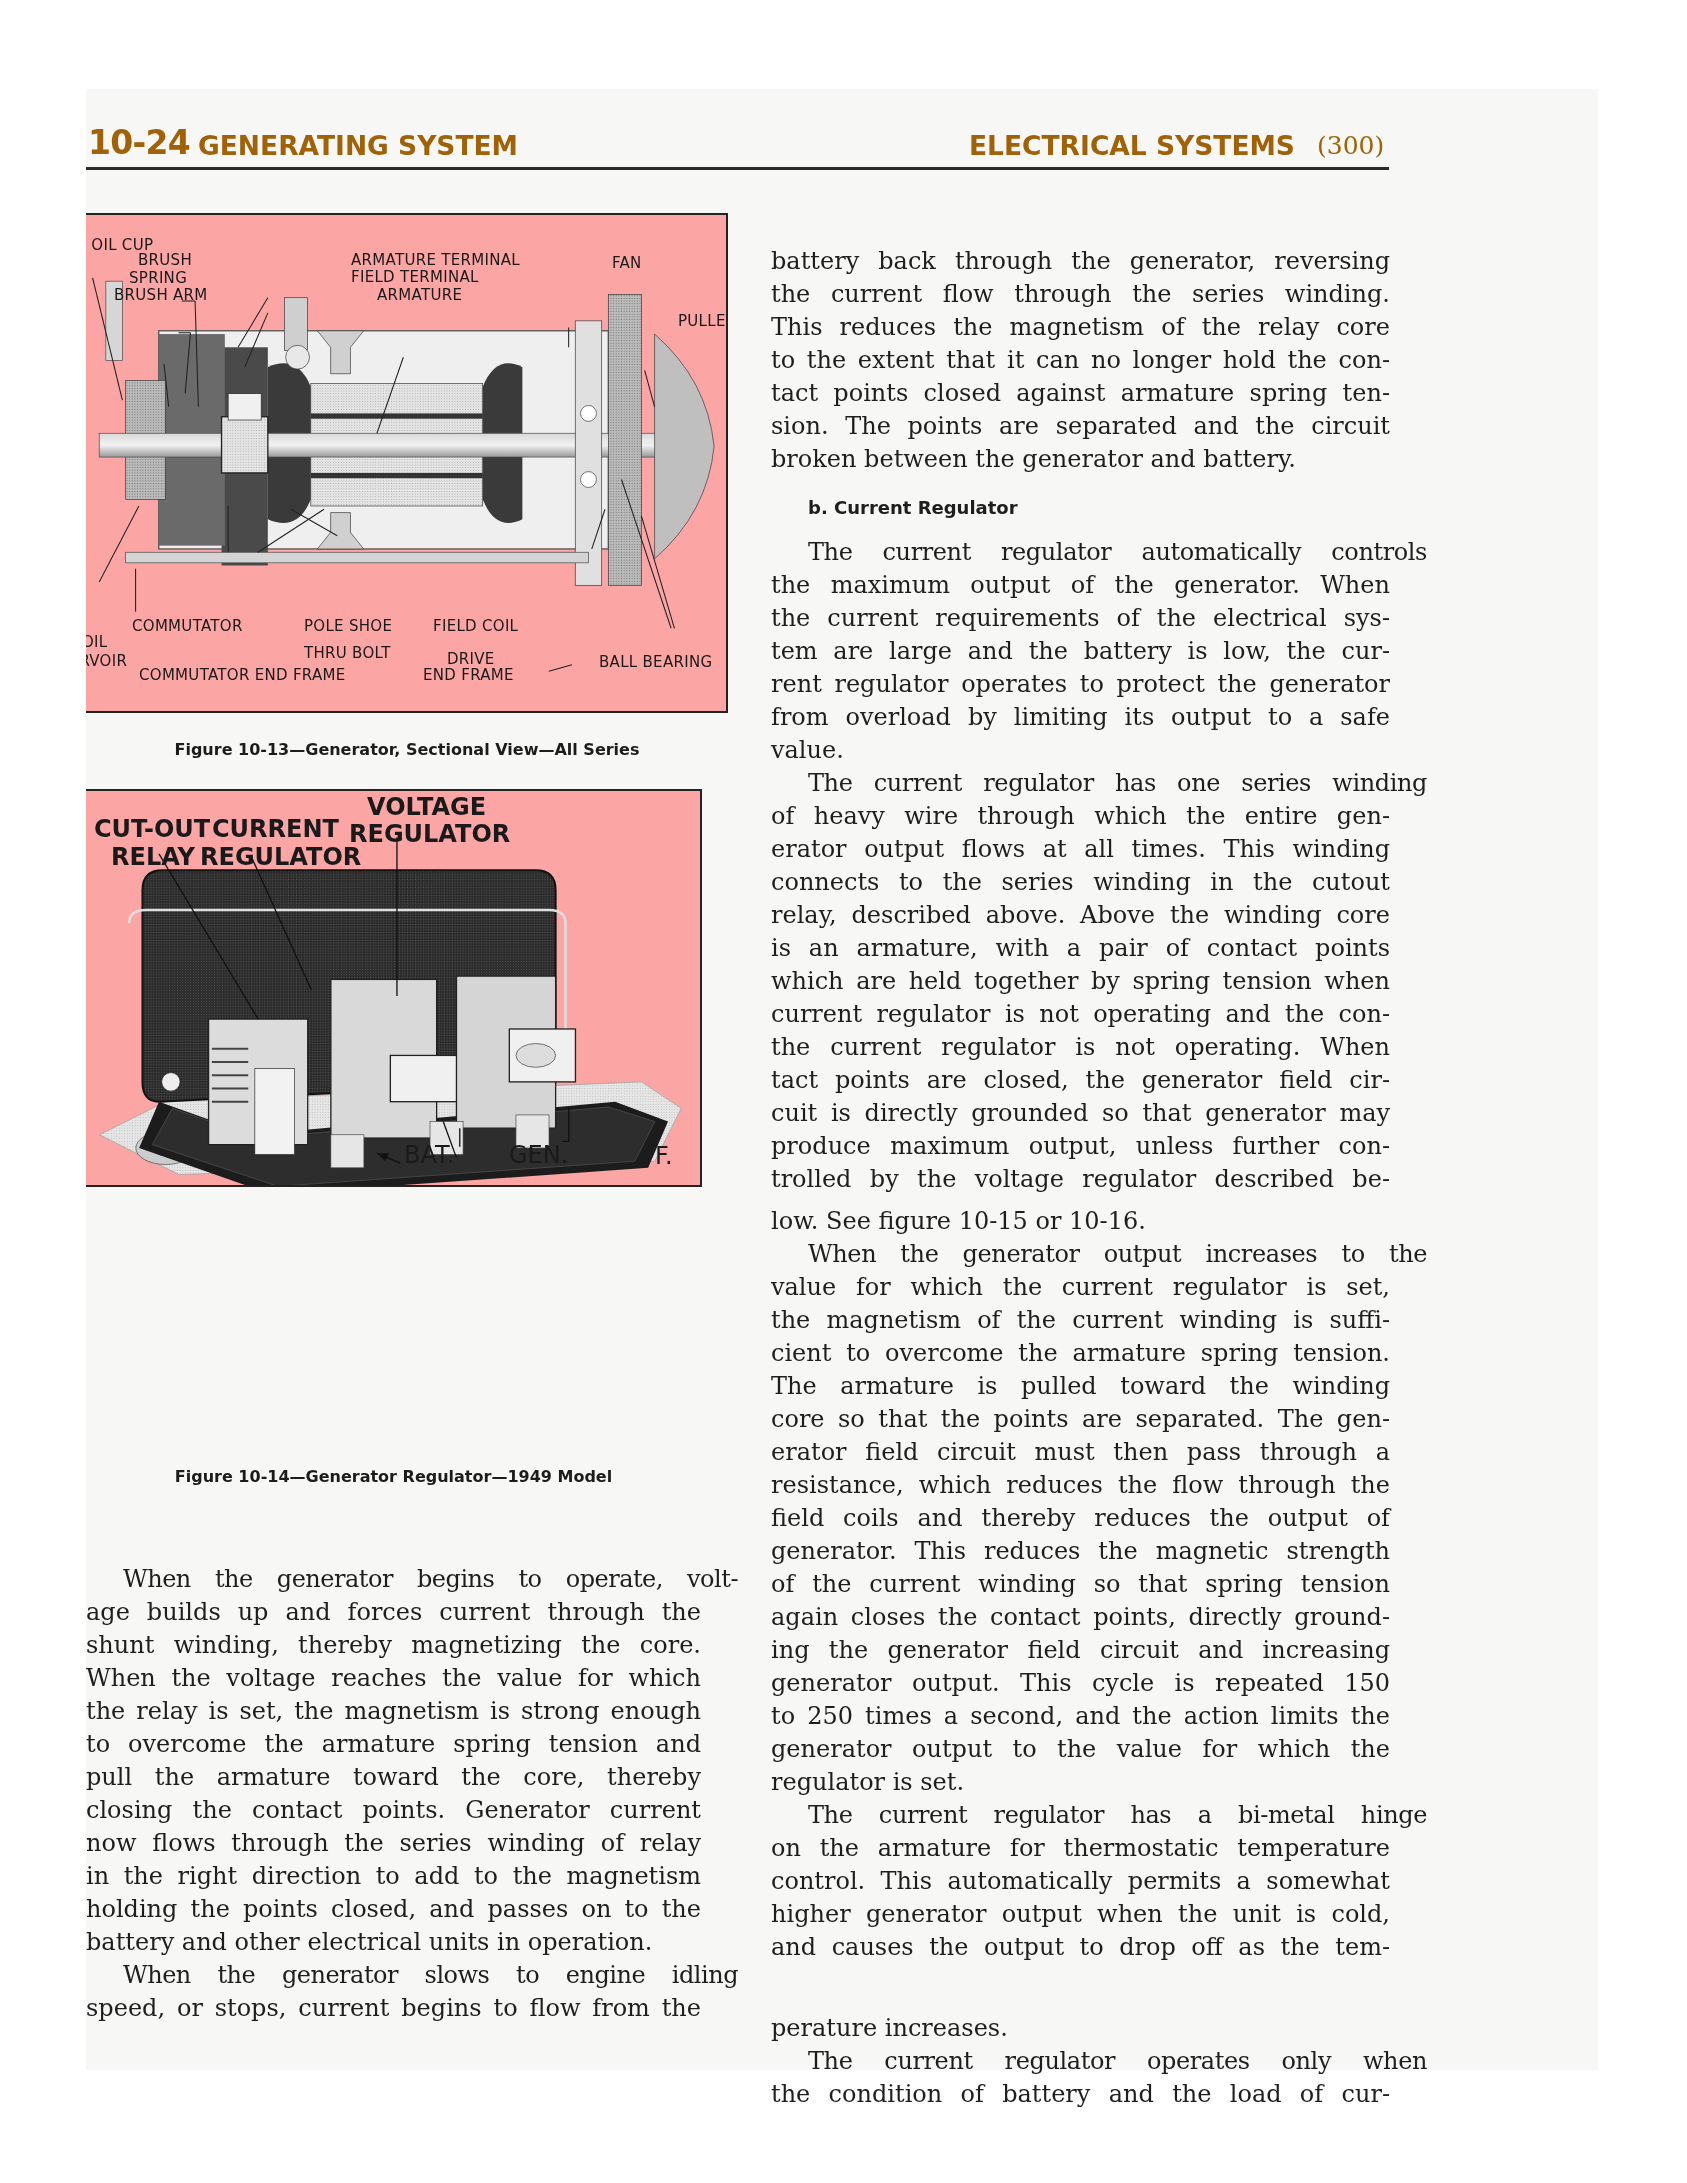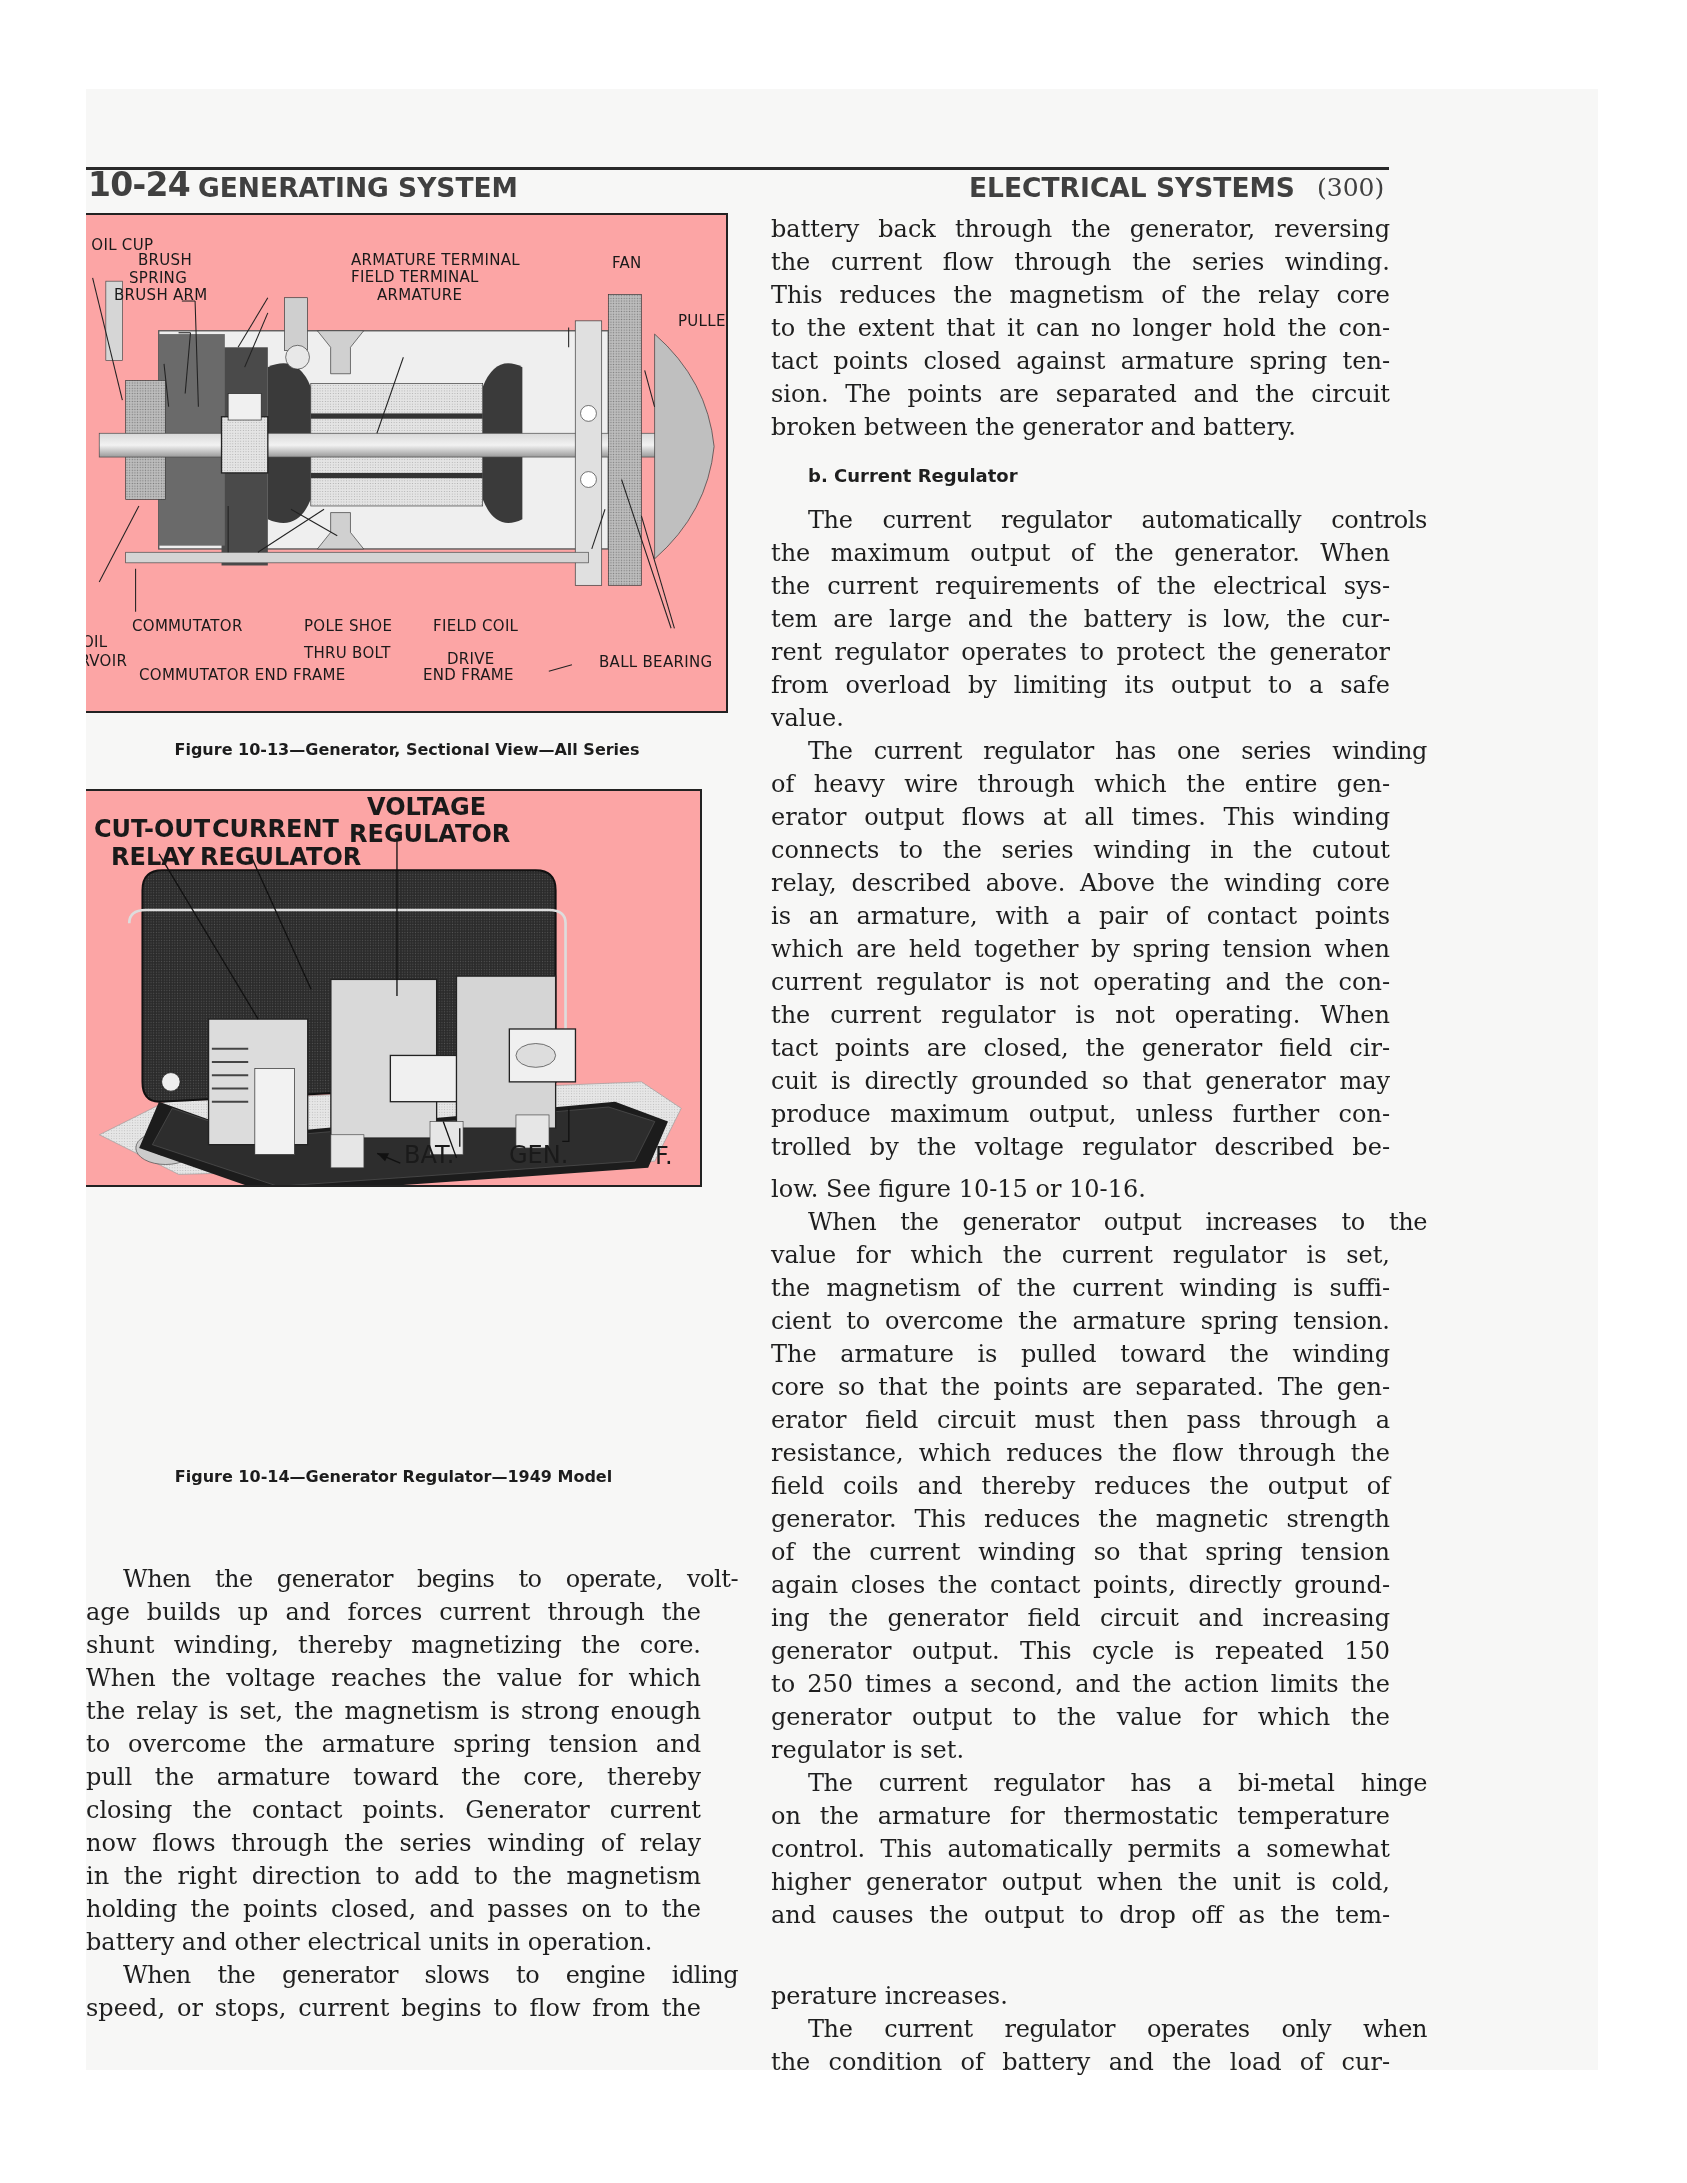--- a/index.html
+++ b/index.html
@@ -8,21 +8,21 @@
     background: #ffffff;
     font-family: "DejaVu Serif", "Liberation Serif", serif;
     color: #1d1d1d;
   }
   .page {
     position: absolute; left: 86px; top: 89px; width: 1512px; height: 1981px;
     background: #f7f7f6;
   }
   
   .hdr { position: absolute; top: 126px; font-family: "DejaVu Sans", "Liberation Sans", sans-serif;
-         font-weight: bold; color: #404040; white-space: nowrap; letter-spacing: 0px; margin-top: 42px; }
+         font-weight: bold; color: #a16207; white-space: nowrap; letter-spacing: 0px; }
   .hdr-num { left: 88px; font-size: 33px; top: 123px; letter-spacing: -0.7px; }
   .hdr-left { left: 198px; font-size: 26.5px; top: 130px; }
   .hdr-right { left: 969px; font-size: 26.5px; top: 130px; }
   .hdr-page { left: 1317px; font-size: 25px; top: 131px; font-family: "DejaVu Serif", serif; font-weight: normal; }
   .hdr-rule { position: absolute; left: 86px; top: 167px; width: 1303px; height: 3.3px; background: #2a2a2a; }
 
   
   .fig { position: absolute; border: 2px solid #222; border-left: none; background: #fca5a5; overflow: hidden; }
   .fig1 { left: 86px; top: 213px; width: 640px; height: 496px; }
   .fig2 { left: 86px; top: 789px; width: 614px; height: 394px; }
@@ -236,21 +236,21 @@
       <span class="line last" style="width: 615px;">battery and other electrical units in operation.</span>
     </p>
   <p>
       <span class="line" style="padding-left: 37px; width: 615px; letter-spacing: -0.5px;">When the generator slows to engine idling</span>
       <span class="line" style="width: 615px;">speed, or stops, current begins to flow from the</span>
     </p>
 </div>
 
 <div class="col col-right">
   <p>
-      <span class="line" style="width: 619px;">battery back through the generator, reversing</span>
+      <span class="line" style="width: 619px; margin-top: 32px;">battery back through the generator, reversing</span>
       <span class="line" style="width: 619px;">the current flow through the series winding.</span>
       <span class="line" style="width: 619px;">This reduces the magnetism of the relay core</span>
       <span class="line" style="width: 619px;">to the extent that it can no longer hold the con-</span>
       <span class="line" style="width: 619px;">tact points closed against armature spring ten-</span>
       <span class="line" style="width: 619px;">sion. The points are separated and the circuit</span>
       <span class="line last" style="width: 619px;">broken between the generator and battery.</span>
     </p>
   <div class="subhead">b.  Current Regulator</div>
   <p>
       <span class="line" style="padding-left: 37px; width: 619px; letter-spacing: -0.4px;">The current regulator automatically controls</span>

